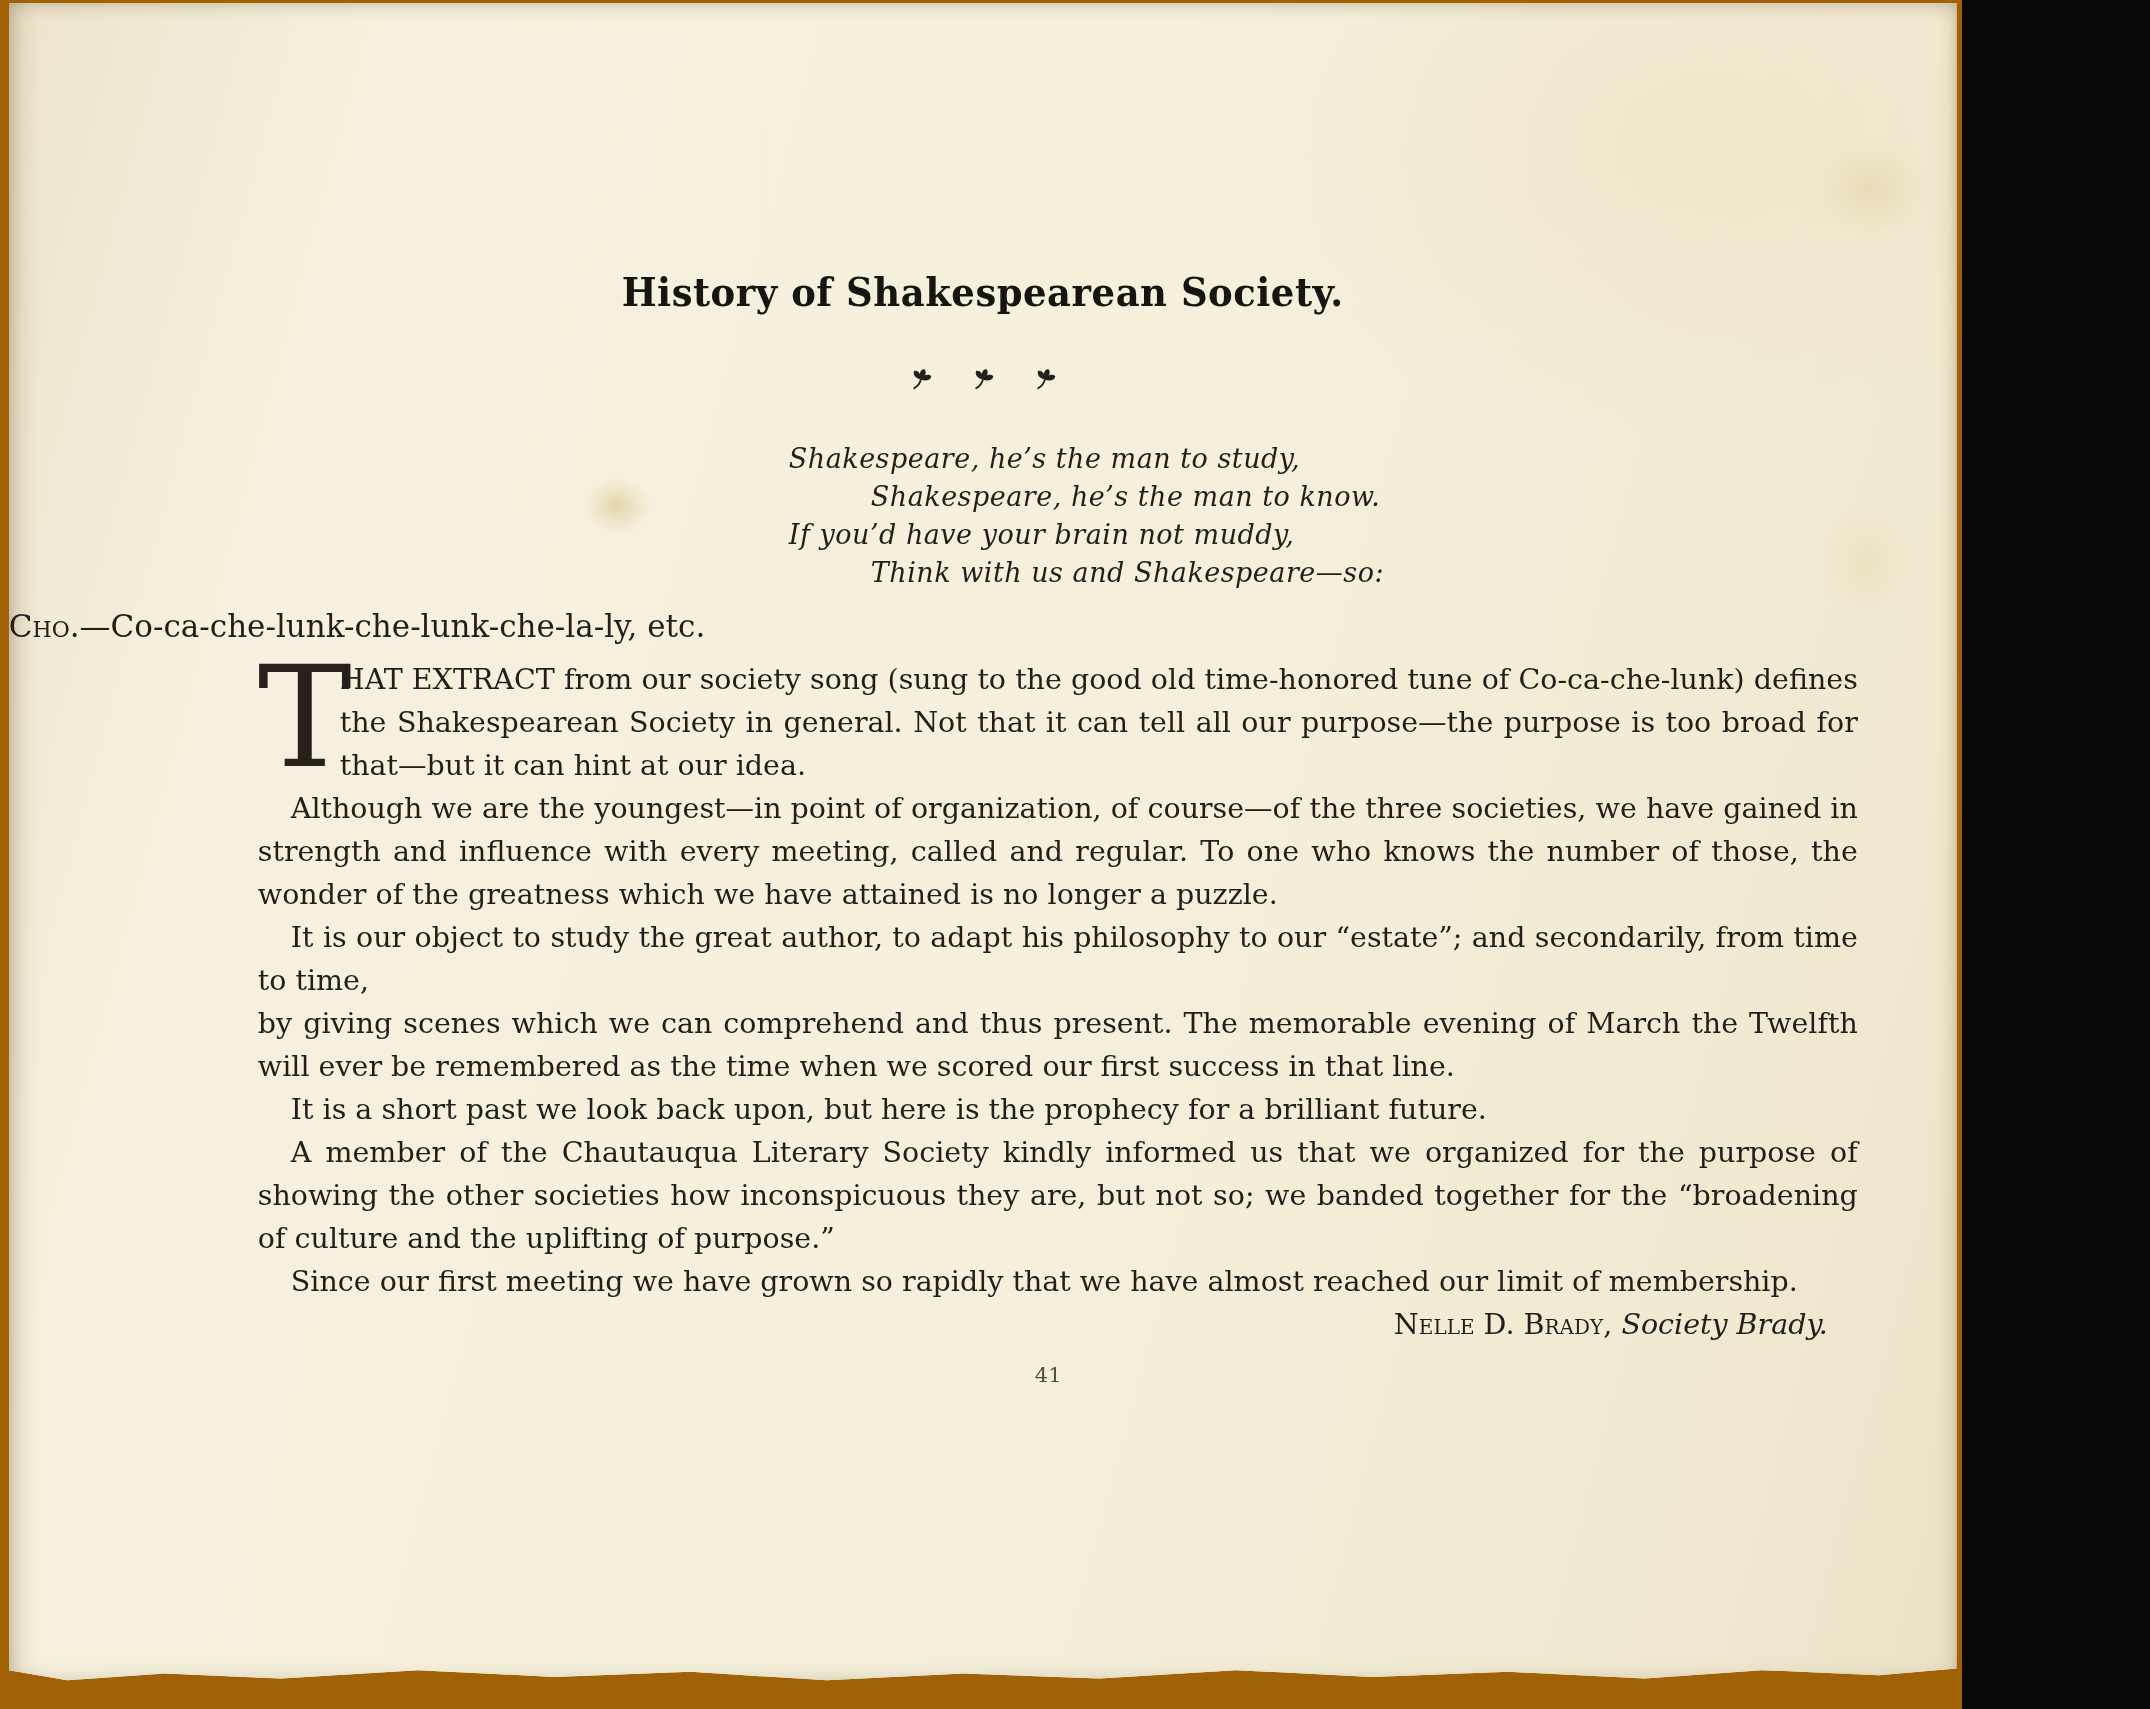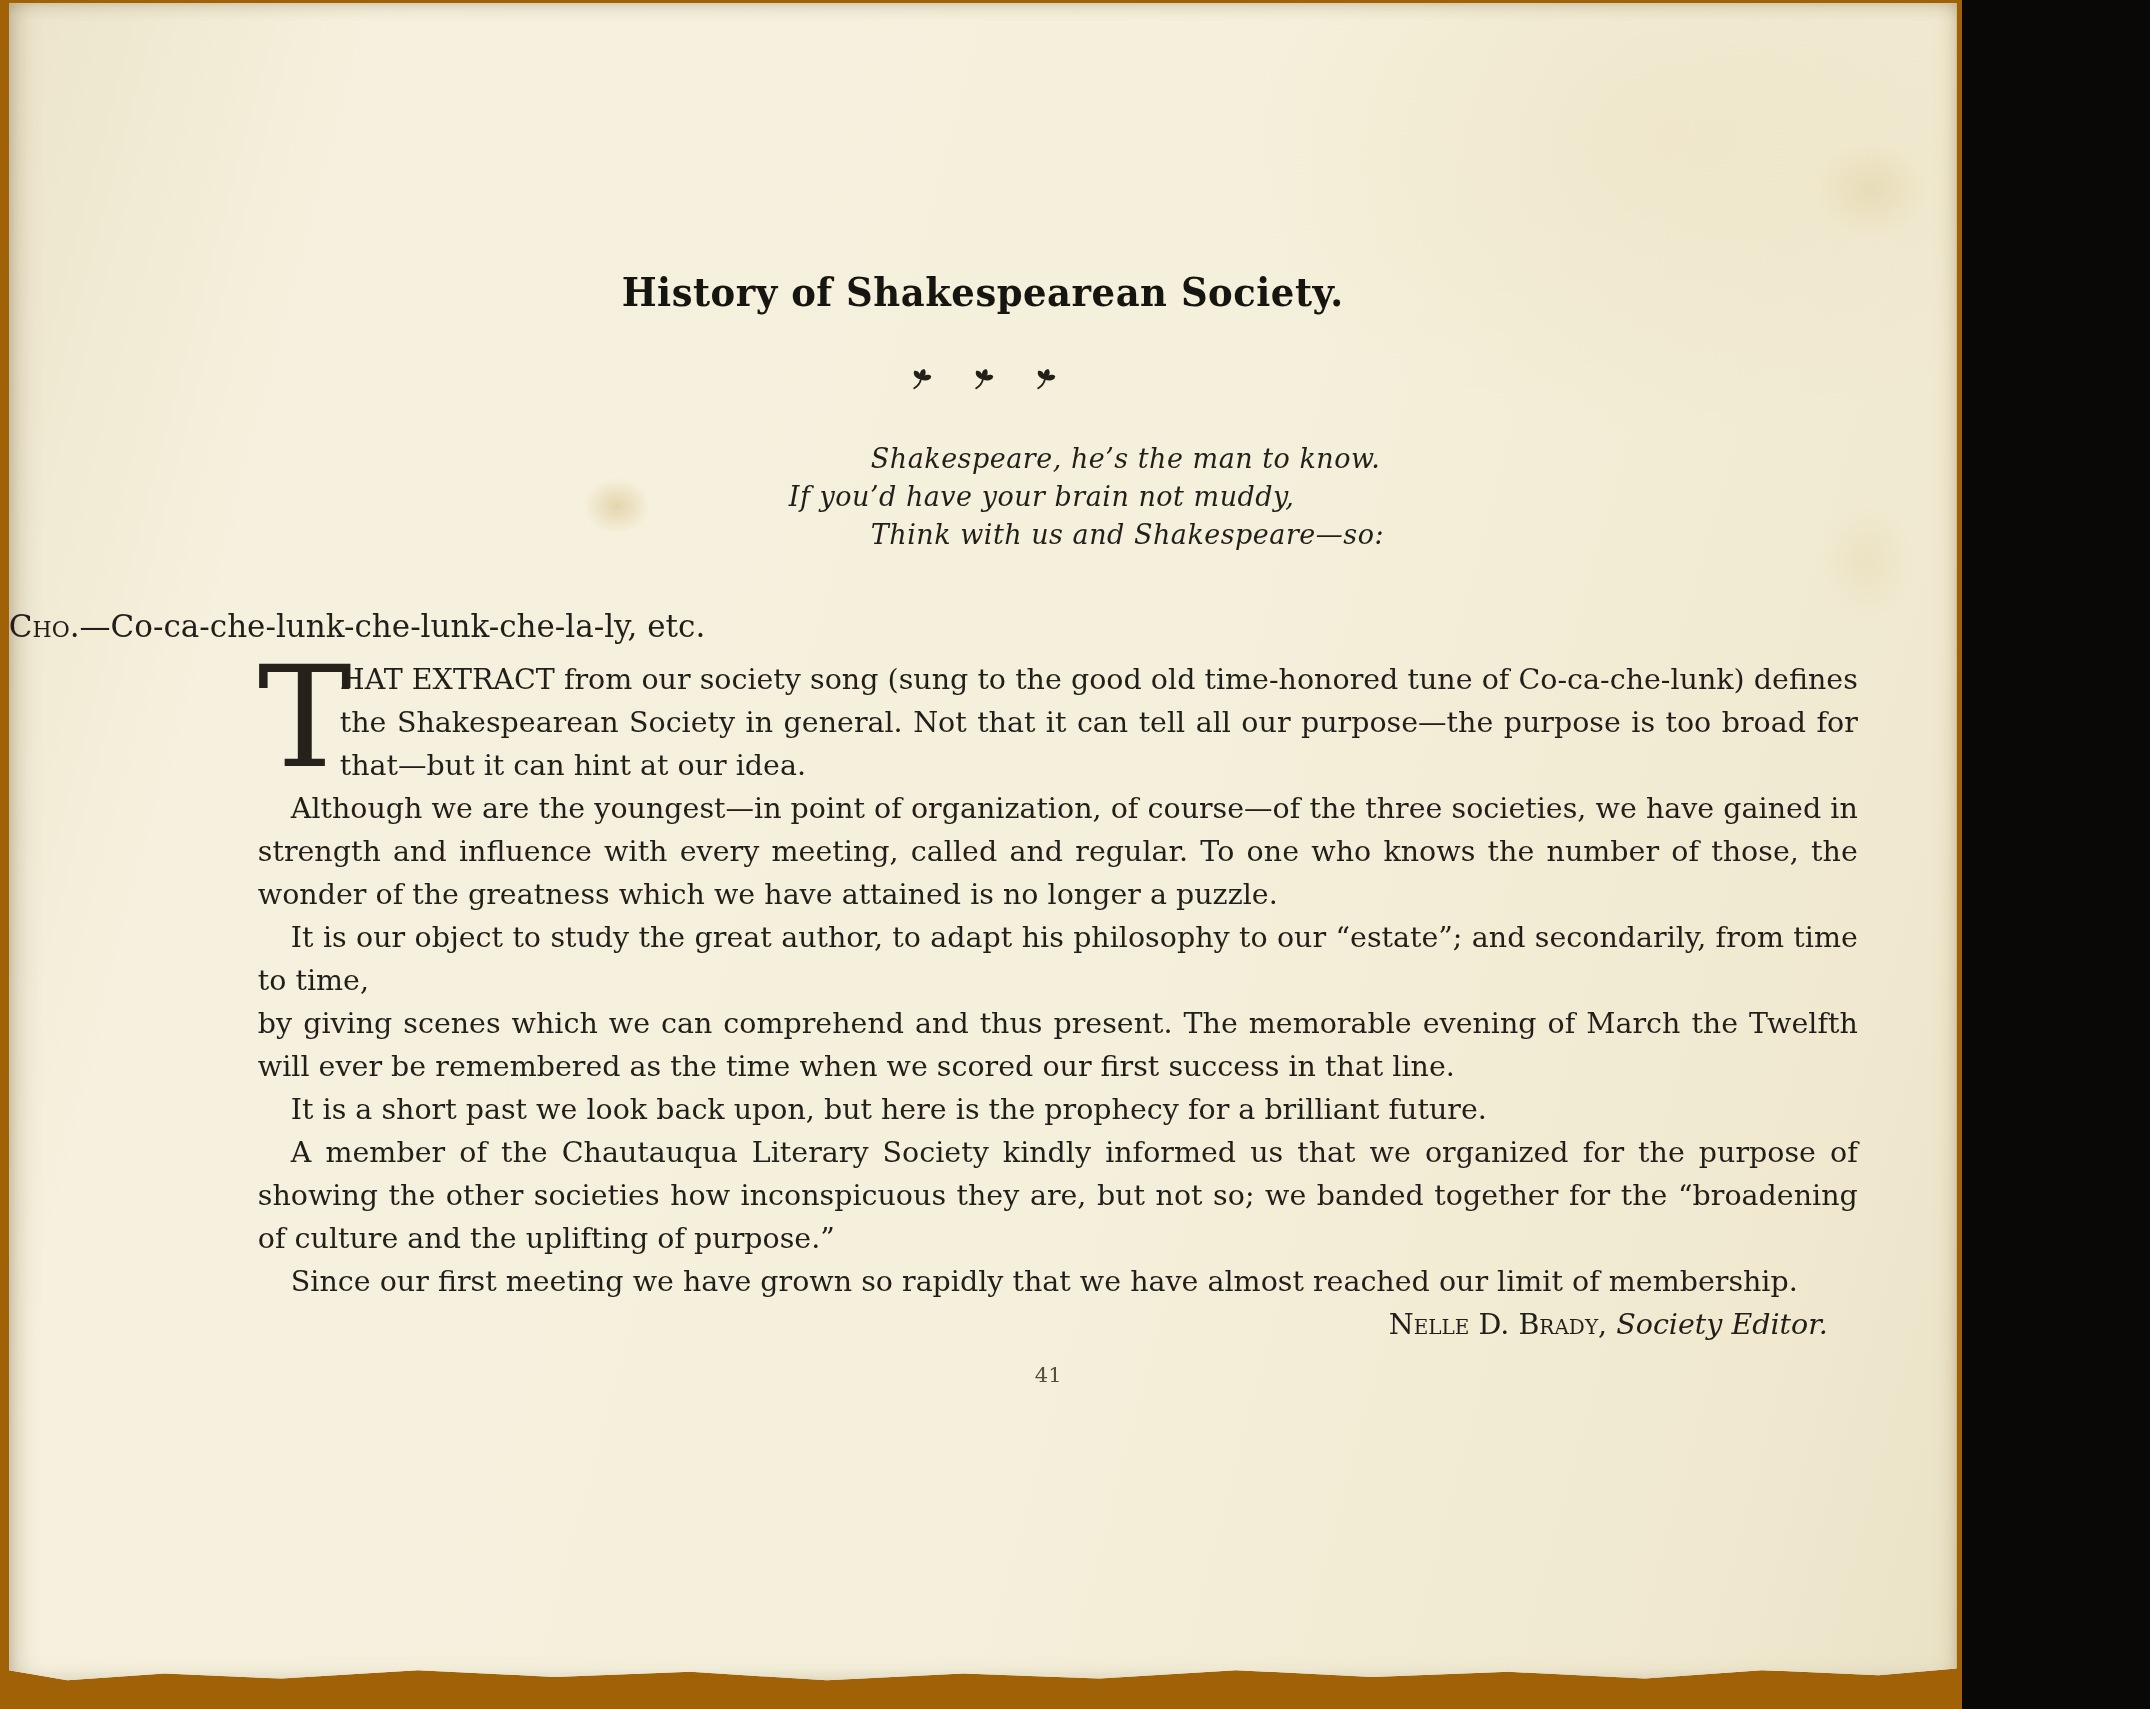--- a/index.html
+++ b/index.html
@@ -85,34 +85,35 @@
         <g fill="#23201a" transform="rotate(18 50 50)">
           <path d="M50 52 C38 40 34 18 50 10 C66 18 62 40 50 52 Z"></path>
           <path d="M50 52 C38 40 34 18 50 10 C66 18 62 40 50 52 Z" transform="rotate(-55 50 52)"></path>
           <path d="M50 52 C38 40 34 18 50 10 C66 18 62 40 50 52 Z" transform="rotate(55 50 52)"></path>
           <path d="M50 52 C52 68 46 80 36 92" stroke="#23201a" stroke-width="7" fill="none" stroke-linecap="round"></path>
         </g>
       </svg>
     </div>
 
     <div class="verse">
+      <div class="verse-line">Shakespeare, he’s the man to study,</div>
       <div class="verse-line indent">Shakespeare, he’s the man to know.</div>
       <div class="verse-line">If you’d have your brain not muddy,</div>
       <div class="verse-line indent">Think with us and Shakespeare—so:</div>
     </div>
 
     <div class="chorus"><span class="sc">Cho.</span><span>—Co-ca-che-lunk-che-lunk-che-la-ly, etc.</span></div>
 
     <div class="bodytext">
       <p class="p1"><span class="dropcap">T</span><span>HAT EXTRACT from our society song (sung to the good old time-honored tune of Co-ca-che-lunk) defines the Shakespearean Society in general. Not that it can tell all our purpose—the purpose is too broad for that—but it can hint at our idea.</span></p>
       <p class="indented">Although we are the youngest—in point of organization, of course—of the three societies, we have gained in strength and influence with every meeting, called and regular. To one who knows the number of those, the wonder of the greatness which we have attained is no longer a puzzle.</p>
       <p class="indented">It is our object to study the great author, to adapt his philosophy to our “estate”; and secondarily, from time to time,</p>
       <p>by giving scenes which we can comprehend and thus present. The memorable evening of March the Twelfth will ever be remembered as the time when we scored our first success in that line.</p>
       <p class="indented oneline">It is a short past we look back upon, but here is the prophecy for a brilliant future.</p>
       <p class="indented">A member of the Chautauqua Literary Society kindly informed us that we organized for the purpose of showing the other societies how inconspicuous they are, but not so; we banded together for the “broadening of culture and the uplifting of purpose.”</p>
       <p class="indented oneline">Since our first meeting we have grown so rapidly that we have almost reached our limit of membership.</p>
-      <div class="signature"><span class="sc">Nelle D. Brady,</span> <span class="role">Society Editor.</span></div>
+      <div class="signature"><span class="sc">Nelle D. Brady,</span> <span class="role">Society Brady.</span></div>
       <div class="pagenum">41</div>
     </div>
 
   </div>
 </div>
 
 
 </body></html>

